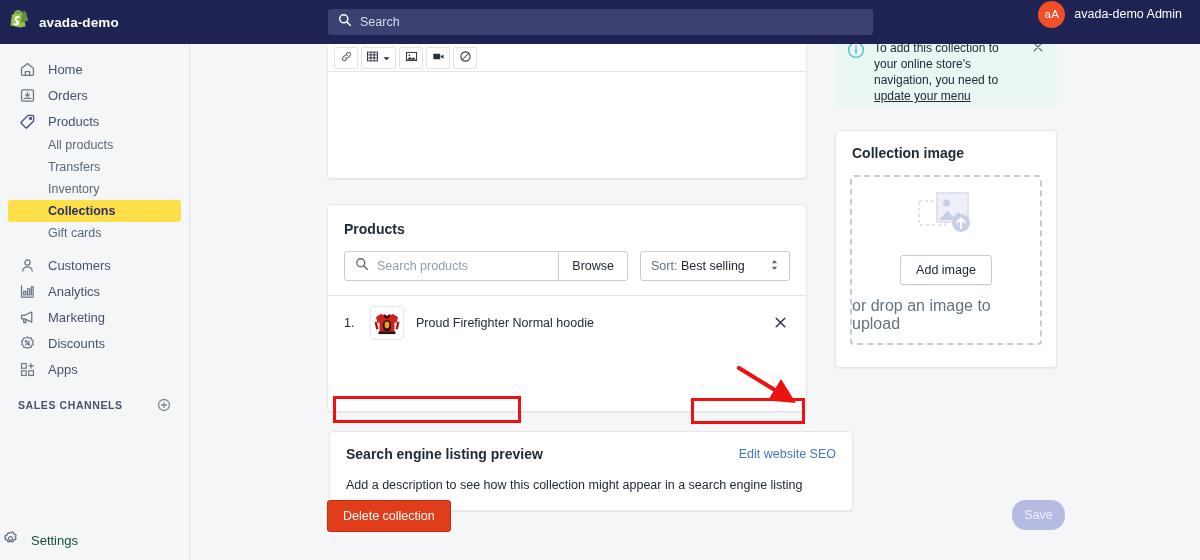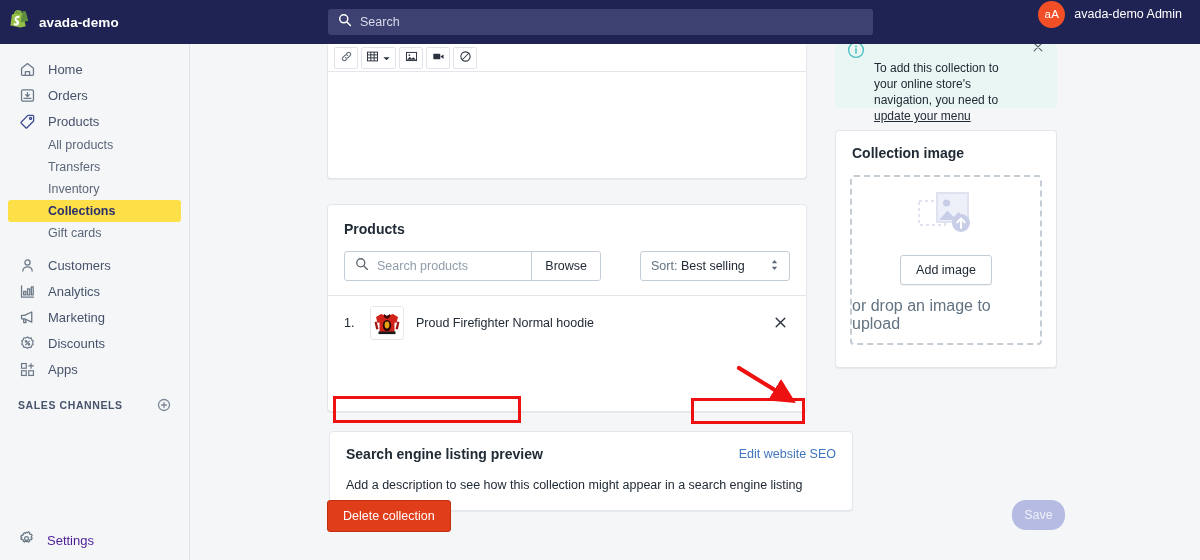--- a/index.html
+++ b/index.html
@@ -60,21 +60,21 @@
   }
   .nav-sub.active { background: #fde047; color: #2b2f6b; font-weight: bold; }
   .nav-gap { height: 8px; }
   .section-head {
     display: flex; align-items: center; justify-content: space-between;
     margin: 14px 16px 2px 18px; color: #47536b;
     font-size: 10.5px; font-weight: bold; letter-spacing: .6px;
   }
   .settings-row {
     display: flex; align-items: center; gap: 12px; height: 40px;
-    padding: 0 18px; color: #4c1d95; font-size: 13px; cursor: pointer;
+    padding: 0 2px; color: #14532d; font-size: 13px; cursor: pointer;
   }
   .icon-btn { width: 18px; height: 18px; display: flex; align-items: center; justify-content: center; cursor: pointer; }
 
   
   .main {
     position: absolute; top: 44px; left: 190px; width: 1010px; height: 516px;
     background: #f4f6f8; overflow: hidden;
   }
 
   .card {
@@ -111,21 +111,21 @@
   }
   .sp-input::placeholder { color: #919eab; opacity: 1; }
   .browse-btn {
     border: none; border-left: 1px solid #c4cdd5; background: #fff;
     padding: 0 13px; height: 28px; font-size: 12.5px; color: #212b36;
     cursor: pointer; font-family: "Liberation Sans", sans-serif;
   }
   .sort-select {
     width: 150px; height: 30px; border: 1px solid #c4cdd5; border-radius: 3px;
     background: #fff; display: flex; align-items: center; justify-content: space-between;
-    padding: 0 10px; font-size: 12.5px; cursor: pointer; margin-left: 27px;
+    padding: 0 10px; font-size: 12.5px; cursor: pointer;
   }
   .sort-label { color: #637381; }
   .sort-value { color: #212b36; }
   .prod-row {
     display: flex; align-items: center; height: 54px; margin-top: 14px;
     border-top: 1px solid #e3e6eb; padding: 0 16px; gap: 12px;
   }
   .prod-num { font-size: 12.5px; color: #212b36; width: 14px; }
   .prod-thumb {
     width: 34px; height: 34px; border: 1px solid #e3e6eb; border-radius: 3px;
@@ -139,21 +139,21 @@
   .seo-head { display: flex; align-items: center; justify-content: space-between; padding: 14px 16px 0 16px; }
   .seo-title { font-size: 14px; font-weight: bold; color: #212b36; }
   .seo-link { font-size: 12.5px; color: #3f76bd; cursor: pointer; }
   .seo-desc { padding: 16px 16px 0 16px; font-size: 12.5px; color: #212b36; }
 
   
   .banner {
     position: absolute; left: 645px; top: -14px; width: 222px; height: 78px;
     background: #eaf6f3; border-radius: 4px; display: flex; padding: 10px 10px 0 12px; gap: 9px;
   }
-  .banner-text { font-size: 12px; line-height: 16px; color: #212b36; flex: 1; margin-top: 20px; }
+  .banner-text { font-size: 12px; line-height: 16px; color: #212b36; flex: 1; }
   .banner-link { color: #212b36; text-decoration: underline; cursor: pointer; }
   .banner-close { width: 16px; height: 16px; cursor: pointer; flex: 0 0 16px; }
   .image-card { position: absolute; left: 645px; top: 86px; width: 222px; height: 238px; }
   .img-title { font-size: 14px; font-weight: bold; color: #212b36; padding: 14px 16px 0 16px; }
   .dropzone {
     margin: 14px 14px 0 14px; height: 170px; border: 2px dashed #c4cdd5;
     border-radius: 4px; display: flex; flex-direction: column;
     align-items: center; justify-content: center; gap: 12px; cursor: pointer;
   }
   .add-image-btn {

